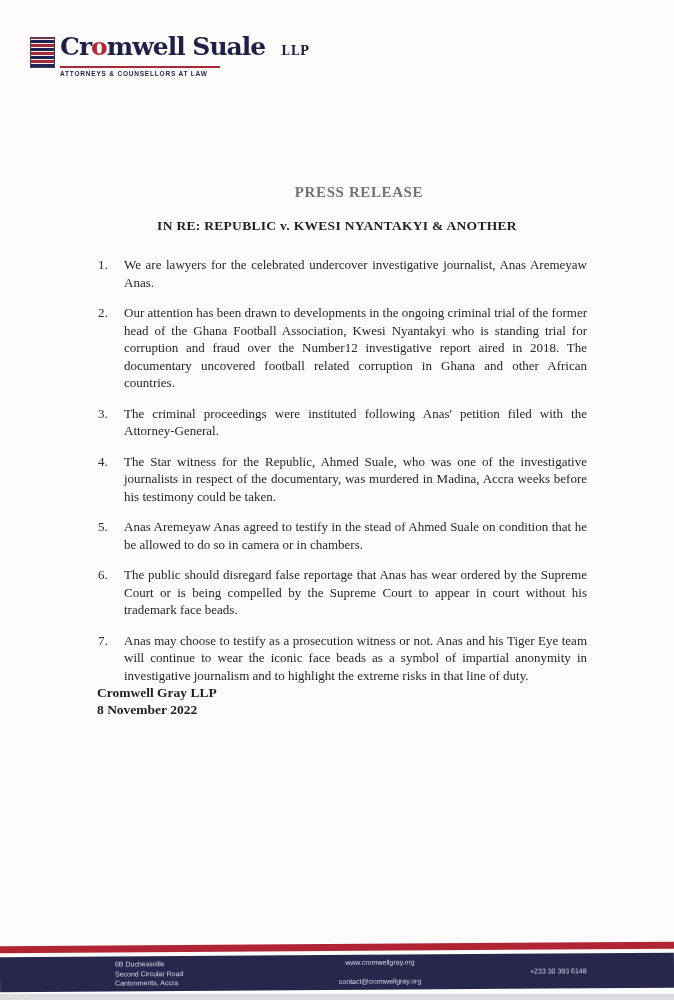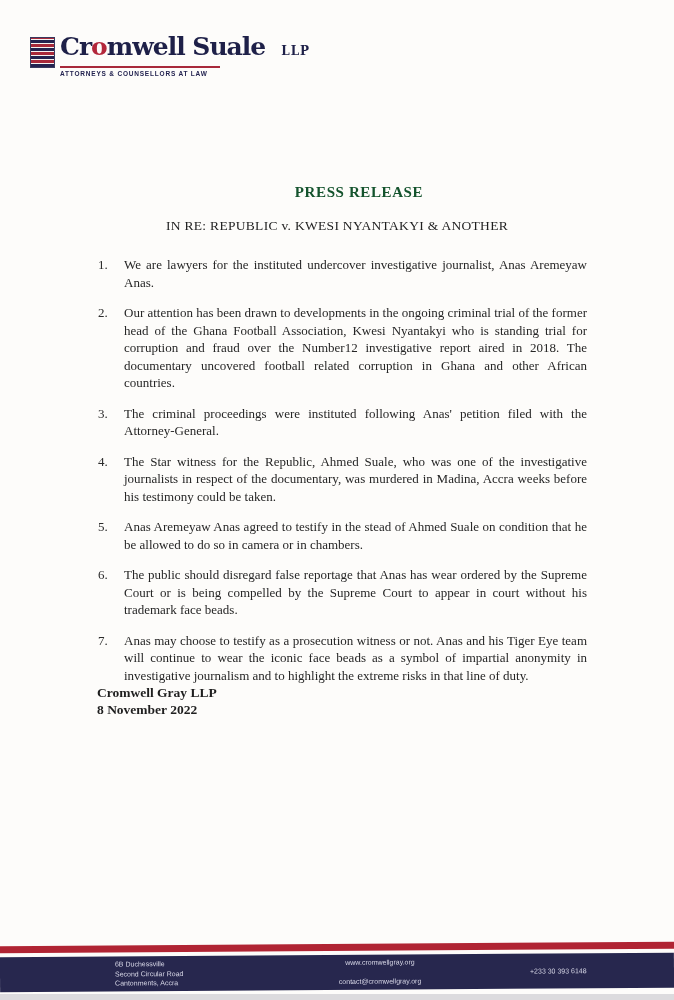--- a/index.html
+++ b/index.html
@@ -35,25 +35,25 @@
   .logo-rule { height:2px; background:#a8293a; width:160px; margin:1px 0 2px 0; }
   .tagline {
     font-family:"Liberation Sans",sans-serif;
     font-size:6.5px; font-weight:bold; letter-spacing:0.8px;
     color:#232350; white-space:nowrap;
   }
   
   .doc-title {
     position:absolute; top:184px; left:0; width:100%;
     text-align:center; font-size:15px; font-weight:bold;
-    letter-spacing:0.6px; color:#14532d;padding-left:44px;
+    letter-spacing:0.6px; color:#737373;padding-left:44px;
   }
   .doc-subtitle {
     position:absolute; top:218px; left:0; width:100%;
-    text-align:center; font-size:13.5px; font-weight:normal;
+    text-align:center; font-size:13.5px; font-weight:bold;
     letter-spacing:0.3px; color:#1f1f1f;
   }
   .paras {
     position:absolute; top:256px; left:98px; width:489px;
     list-style:none;
   }
   .para { display:flex; margin-bottom:13px; }
   .para .num { width:26px; flex:0 0 26px; font-size:13px; line-height:17.5px; }
   .para .ptext {
     flex:1; font-size:13px; line-height:17.5px;
@@ -89,21 +89,21 @@
       <div class="tagline">ATTORNEYS &amp; COUNSELLORS AT LAW</div>
     </div>
   </header>
 
   <h1 class="doc-title">PRESS RELEASE</h1>
   <h2 class="doc-subtitle">IN RE: REPUBLIC v. KWESI NYANTAKYI &amp; ANOTHER</h2>
 
   <ol class="paras">
     <li class="para">
         <span class="num">1.</span>
-        <span class="ptext">We are lawyers for the instituted undercover investigative journalist, Anas Aremeyaw Anas.</span>
+        <span class="ptext">We are lawyers for the celebrated undercover investigative journalist, Anas Aremeyaw Anas.</span>
       </li>
     <li class="para">
         <span class="num">2.</span>
         <span class="ptext">Our attention has been drawn to developments in the ongoing criminal trial of the former head of the Ghana Football Association, Kwesi Nyantakyi who is standing trial for corruption and fraud over the Number12 investigative report aired in 2018. The documentary uncovered football related corruption in Ghana and other African countries.</span>
       </li>
     <li class="para">
         <span class="num">3.</span>
         <span class="ptext">The criminal proceedings were instituted following Anas' petition filed with the Attorney-General.</span>
       </li>
     <li class="para">

